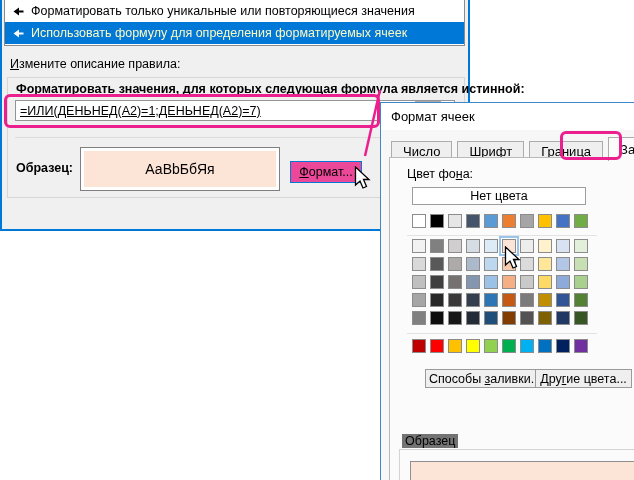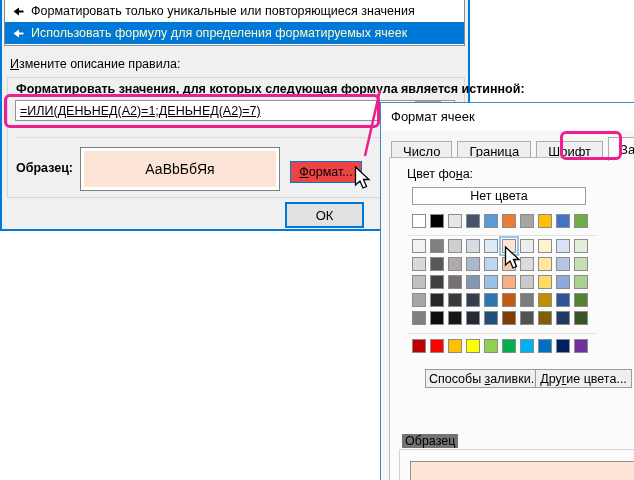--- a/index.html
+++ b/index.html
@@ -27,21 +27,21 @@
                  border:1px solid #949494;box-sizing:border-box;font-size:12.5px;
                  display:flex;align-items:center;padding-left:4px;text-decoration:underline;}
   #refedit-btn{left:407px;top:23px;width:26px;height:19px;background:#EDF0F3;
                border:1px solid #ABABAB;box-sizing:border-box;}
   #groupbox-sep{left:7px;top:59px;width:434px;border-top:1px solid #DCDCDC;}
   #sample-label-left{left:8px;top:83px;font-size:12.5px;font-weight:bold;}
   #sample-box{left:72px;top:69px;width:200px;height:44px;background:#fff;
               border:1px solid #7F7F7F;box-sizing:border-box;padding:3px;}
   #sample-fill-left{width:100%;height:100%;background:var(--sampleFill);
               display:flex;align-items:center;justify-content:center;font-size:14px;}
-  #format-btn{left:282px;top:83px;width:72px;height:22px;background:#ef4444;
+  #format-btn{left:282px;top:83px;width:72px;height:22px;background:#ec4899;
               border:1px solid var(--accent);box-sizing:border-box;font-size:12.5px;
               display:flex;align-items:center;justify-content:center;}
   #ok-btn{left:283px;top:202px;width:79px;height:26px;background:#E1E1E1;
           border:2px solid var(--accent);box-sizing:border-box;font-size:13px;
           display:flex;align-items:center;justify-content:center;}
 
   
   #format-cells{left:380px;top:102px;width:254px;height:378px;background:#F7F7F7;
                 border-left:1px solid #3E87C9;border-top:1px solid #3E87C9;
                 box-sizing:border-box;z-index:2;}
@@ -128,32 +128,31 @@
 
       <div id="sample-label-left" class="abs">Образец:</div>
       <div id="sample-box" class="abs">
         <div id="sample-fill-left">АаВbБбЯя</div>
       </div>
       <div id="format-btn" class="abs">
           <span><span class="u">Ф</span><span>ормат...</span></span>
         </div>
     </div>
 
-    <div id="ok-btn" class="abs">ОК</div>
   </div>
 
   <div id="format-cells" class="abs">
     <div id="fc-titlebar" class="abs">
       <span>Формат ячеек</span>
     </div>
 
     <div id="fc-tabs" class="abs">
       <div class="fc-tab">Число</div>
+      <div class="fc-tab">Шрифт</div>
       <div class="fc-tab">Граница</div>
-      <div class="fc-tab">Шрифт</div>
       <div class="fc-tab active">Заливка</div>
     </div>
 
     <div id="fc-panel" class="abs">
       <div id="bg-color-label" class="abs nowrap"><span>Цвет фо</span><span class="u">н</span><span>а:</span></div>
 
       <div id="no-color-btn" class="abs">Нет цвета</div>
 
       <div id="theme-row" class="abs swatch-row">
           <div class="swatch" style="background: rgb(255, 255, 255);"></div>

